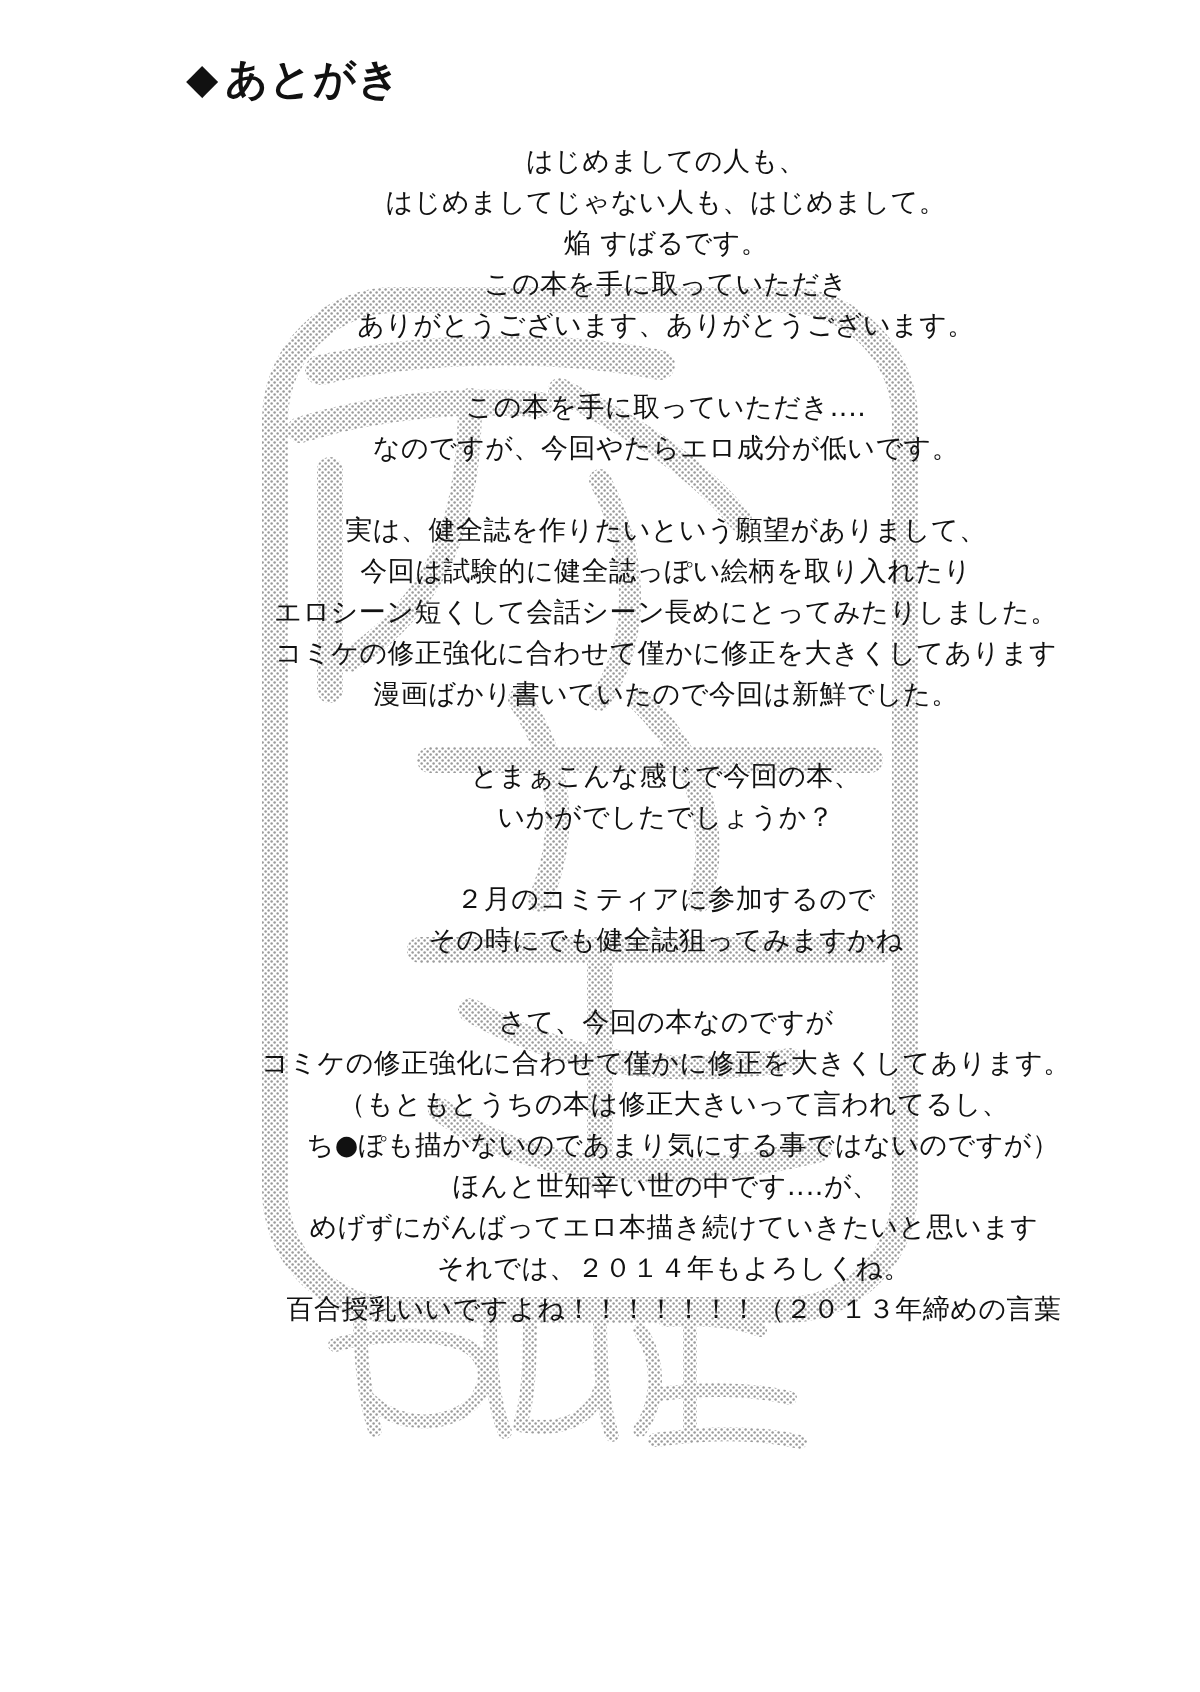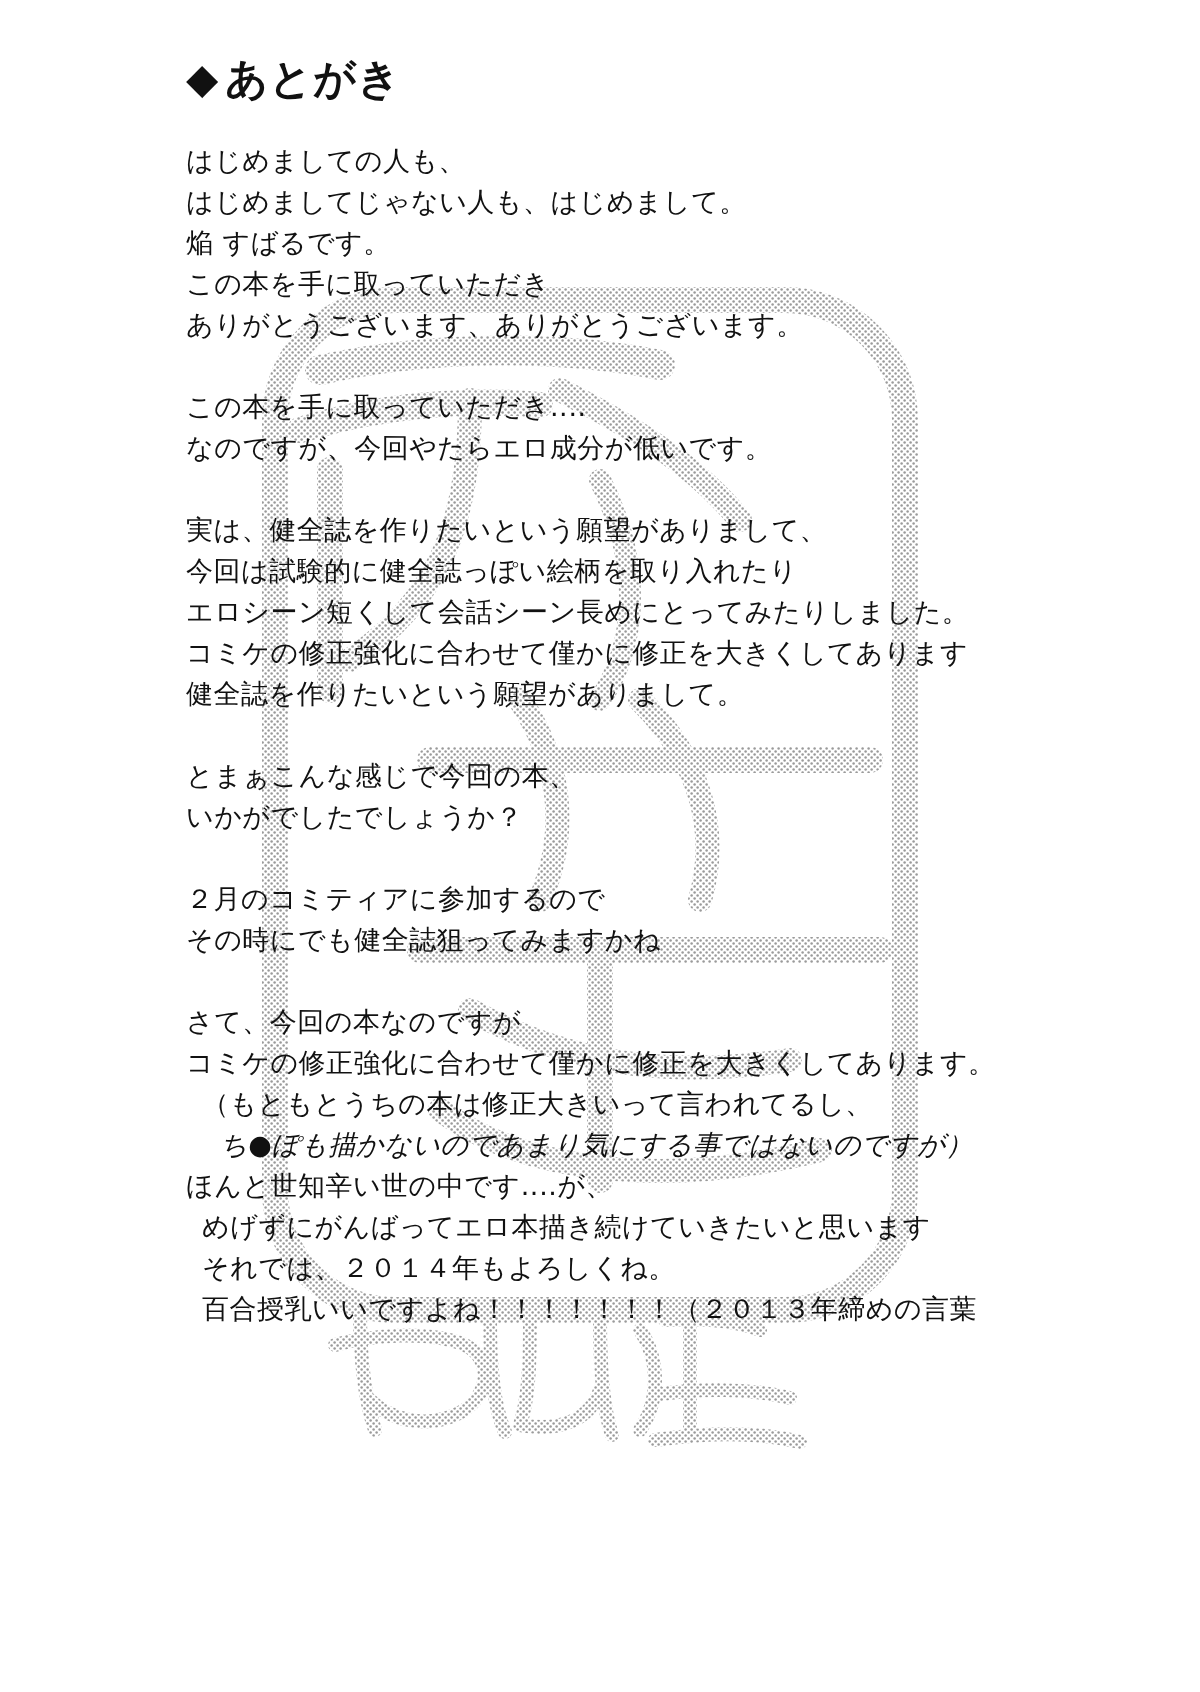--- a/index.html
+++ b/index.html
@@ -55,34 +55,35 @@
   }
 
   #body-text {
     position: absolute;
     left: 186px;
     top: 140px;
     width: 960px;
     font-size: 27px;
     line-height: 41px;
     letter-spacing: 0.5px;
+    text-align: center;
   }
 
   .para {
     margin: 0 0 41px 0;
   }
   .para:last-child {
     margin-bottom: 13px;
   }
   .line {
     white-space: pre;
     display: block;
   }
   .indent-1 { padding-left: 16px; }
-  .indent-2 { padding-left: 34px; font-style: italic; }
+  .indent-2 { padding-left: 34px; }
 </style>
 </head>
 <body>
 
 <svg id="watermark" viewBox="0 0 1200 1692" xmlns="http://www.w3.org/2000/svg" aria-hidden="true">
   <defs>
     <pattern id="halftone" width="6" height="6" patternUnits="userSpaceOnUse">
       <rect width="6" height="6" fill="#ffffff"></rect>
       <circle cx="1.6" cy="1.6" r="1.25" fill="#9a9a9a"></circle>
       <circle cx="4.6" cy="4.6" r="1.25" fill="#9a9a9a"></circle>
@@ -144,21 +145,21 @@
     <p class="para">
       <span class="line">この本を手に取っていただき‥‥</span>
       <span class="line">なのですが、今回やたらエロ成分が低いです。</span>
     </p>
 
     <p class="para">
       <span class="line">実は、健全誌を作りたいという願望がありまして、</span>
       <span class="line">今回は試験的に健全誌っぽい絵柄を取り入れたり</span>
       <span class="line">エロシーン短くして会話シーン長めにとってみたりしました。</span>
       <span class="line">コミケの修正強化に合わせて僅かに修正を大きくしてあります</span>
-      <span class="line">健全誌を作りたいという願望がありまして。</span>
+      <span class="line">漫画ばかり書いていたので今回は新鮮でした。</span>
     </p>
 
     <p class="para">
       <span class="line">とまぁこんな感じで今回の本、</span>
       <span class="line">いかがでしたでしょうか？</span>
     </p>
 
     <p class="para">
       <span class="line">２月のコミティアに参加するので</span>
       <span class="line">その時にでも健全誌狙ってみますかね</span>

